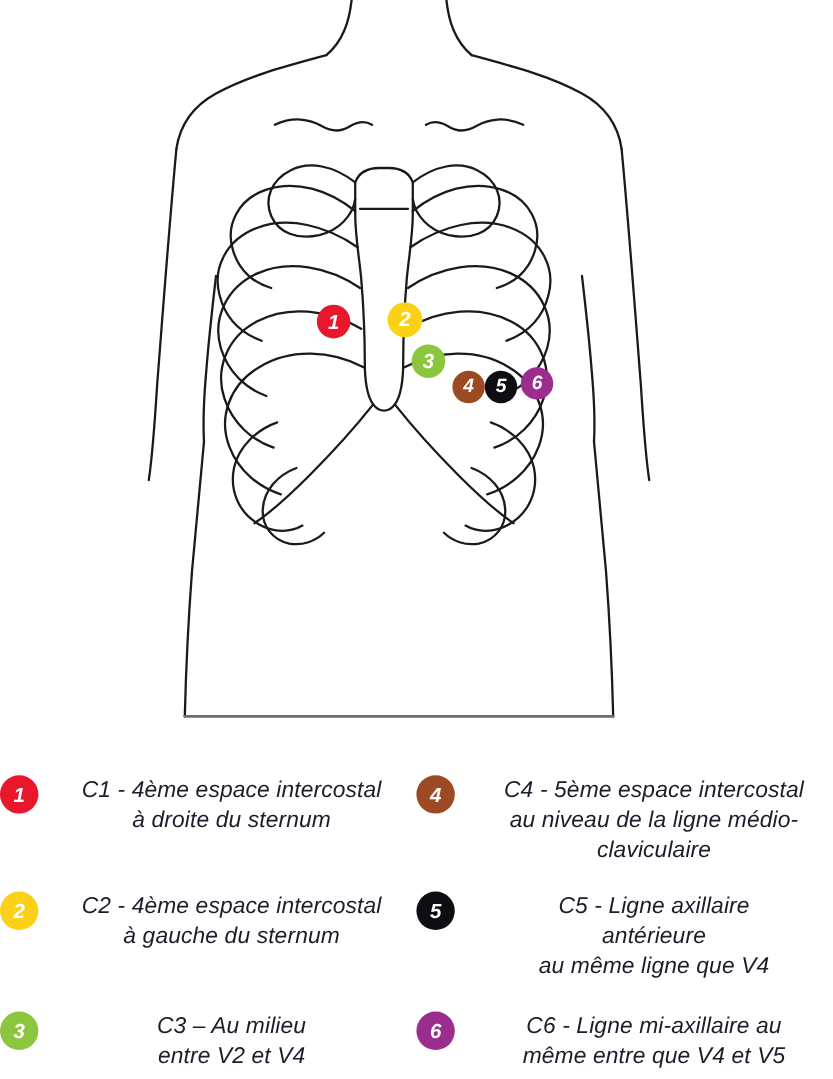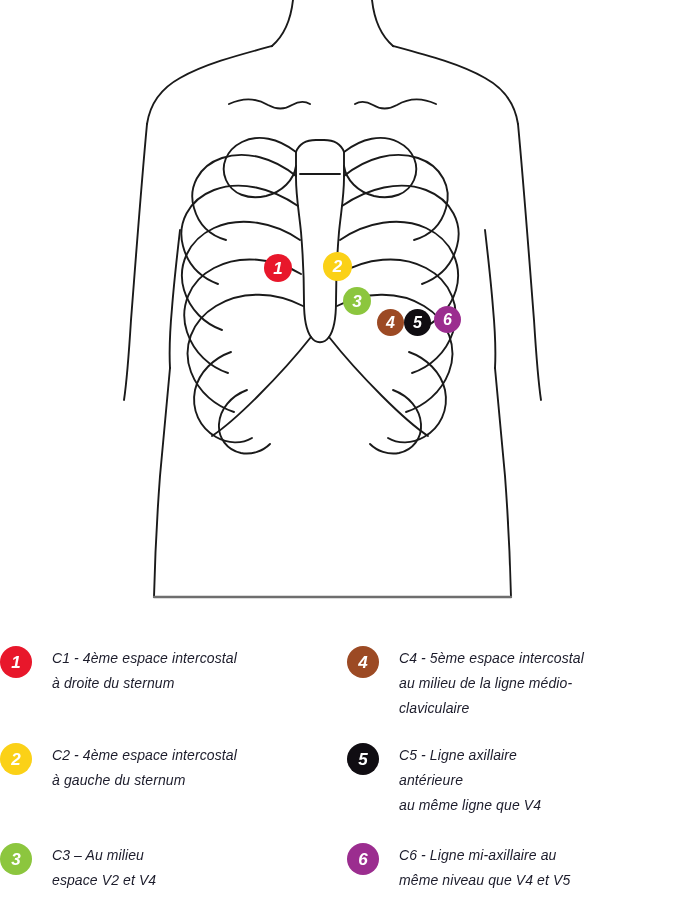--- a/index.html
+++ b/index.html
@@ -85,26 +85,27 @@
     font-style: italic;
     line-height: 1;
     box-sizing: border-box;
     user-select: none;
   }
   .legend-text {
     position: absolute;
     left: 52px;
     top: 0;
     width: 282px;
-    font-size: 14px;
+    font-size: 19px;
     font-style: italic;
     line-height: 25px;
     color: #1c1c2b;
     letter-spacing: 0.1px;
     white-space: pre-line;
+    text-align: center;
   }
   .legend-col.right .legend-text {
     width: 292px;
   }
 </style>
 </head>
 <body>
 
 <div id="page">
 
@@ -226,50 +227,50 @@
         </span>
         <span class="legend-text">C2 - 4ème espace intercostal
 à gauche du sternum</span>
       </div>
 
       <div class="legend-item" style="top: 233px;">
         <span class="legend-dot" style="background: rgb(140, 198, 62);">
           <span>3</span>
         </span>
         <span class="legend-text">C3 – Au milieu
-espace V2 et V4</span>
+entre V2 et V4</span>
       </div>
 
     </div>
 
     <div class="legend-col right">
 
       <div class="legend-item" style="top: 36px;">
         <span class="legend-dot" style="background: rgb(156, 74, 36);">
           <span>4</span>
         </span>
         <span class="legend-text">C4 - 5ème espace intercostal
-au milieu de la ligne médio-
+au niveau de la ligne médio-
 claviculaire</span>
       </div>
 
       <div class="legend-item" style="top: 133px;">
         <span class="legend-dot" style="background: rgb(16, 13, 18);">
           <span>5</span>
         </span>
         <span class="legend-text">C5 - Ligne axillaire
 antérieure
 au même ligne que V4</span>
       </div>
 
       <div class="legend-item" style="top: 233px;">
         <span class="legend-dot" style="background: rgb(155, 45, 143);">
           <span>6</span>
         </span>
         <span class="legend-text">C6 - Ligne mi-axillaire au
-même niveau que V4 et V5</span>
+même entre que V4 et V5</span>
       </div>
 
     </div>
 
   </div>
 
 </div>
 
 </body></html>

